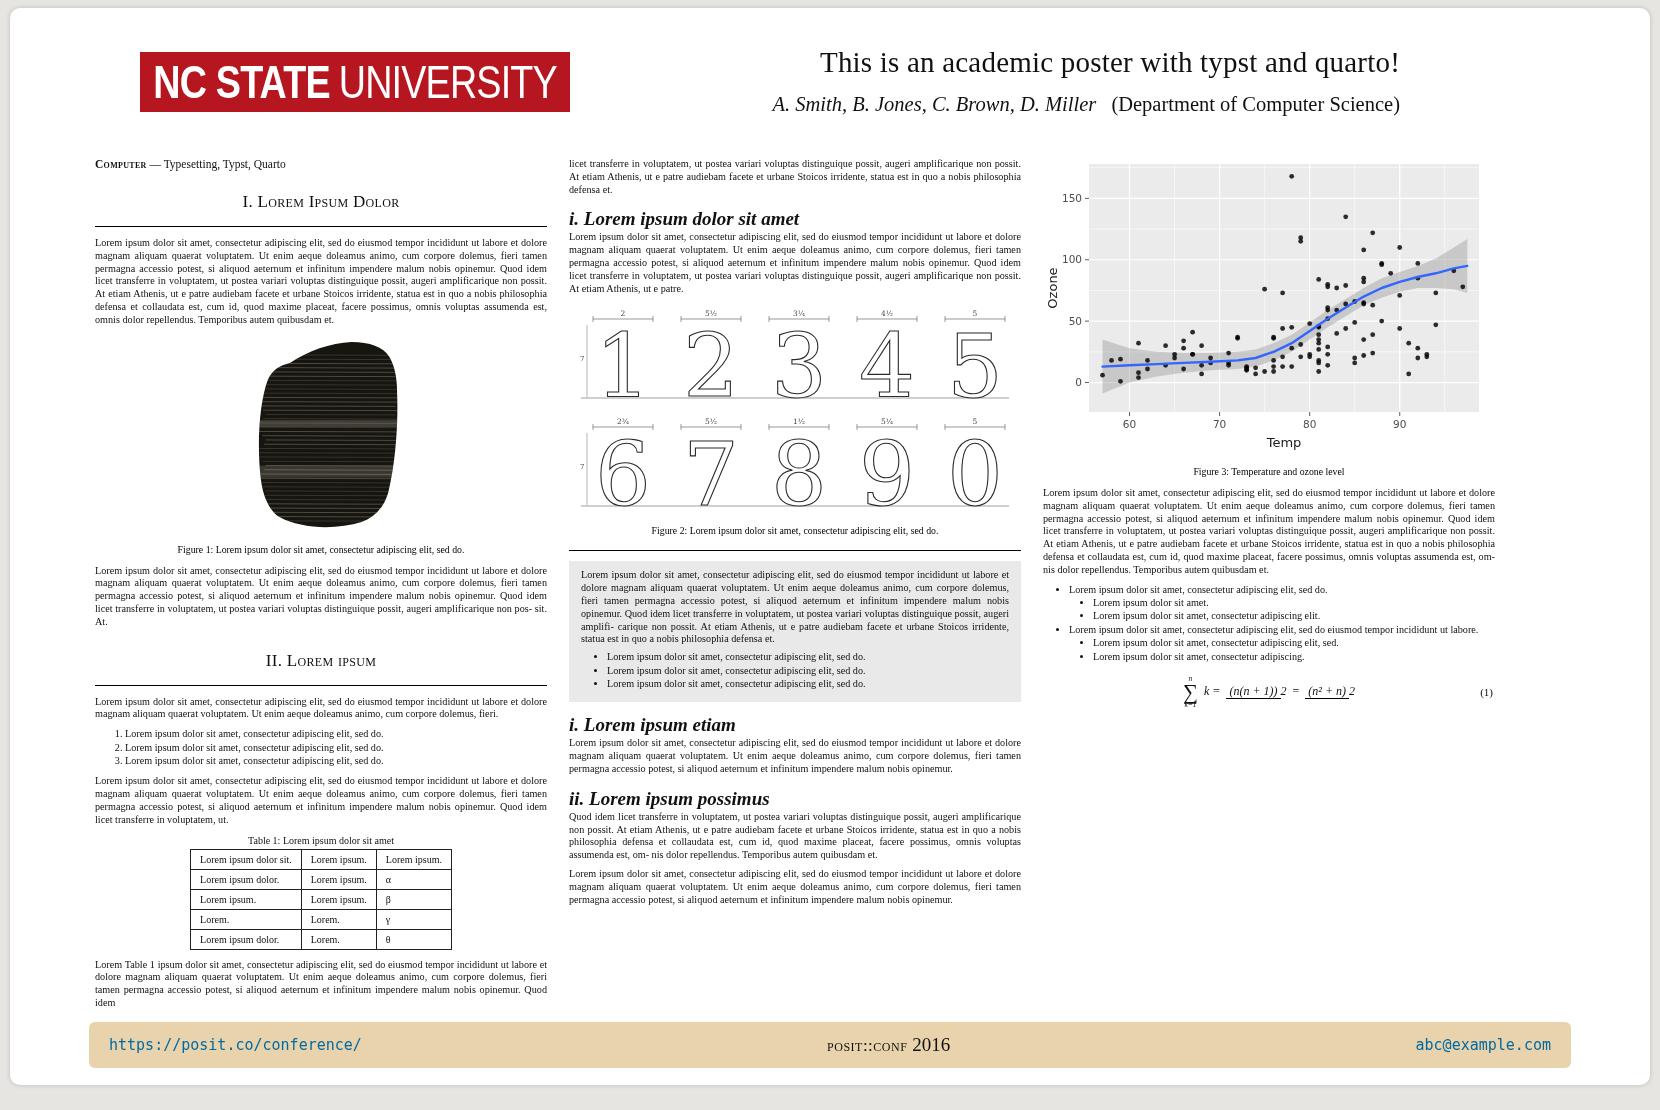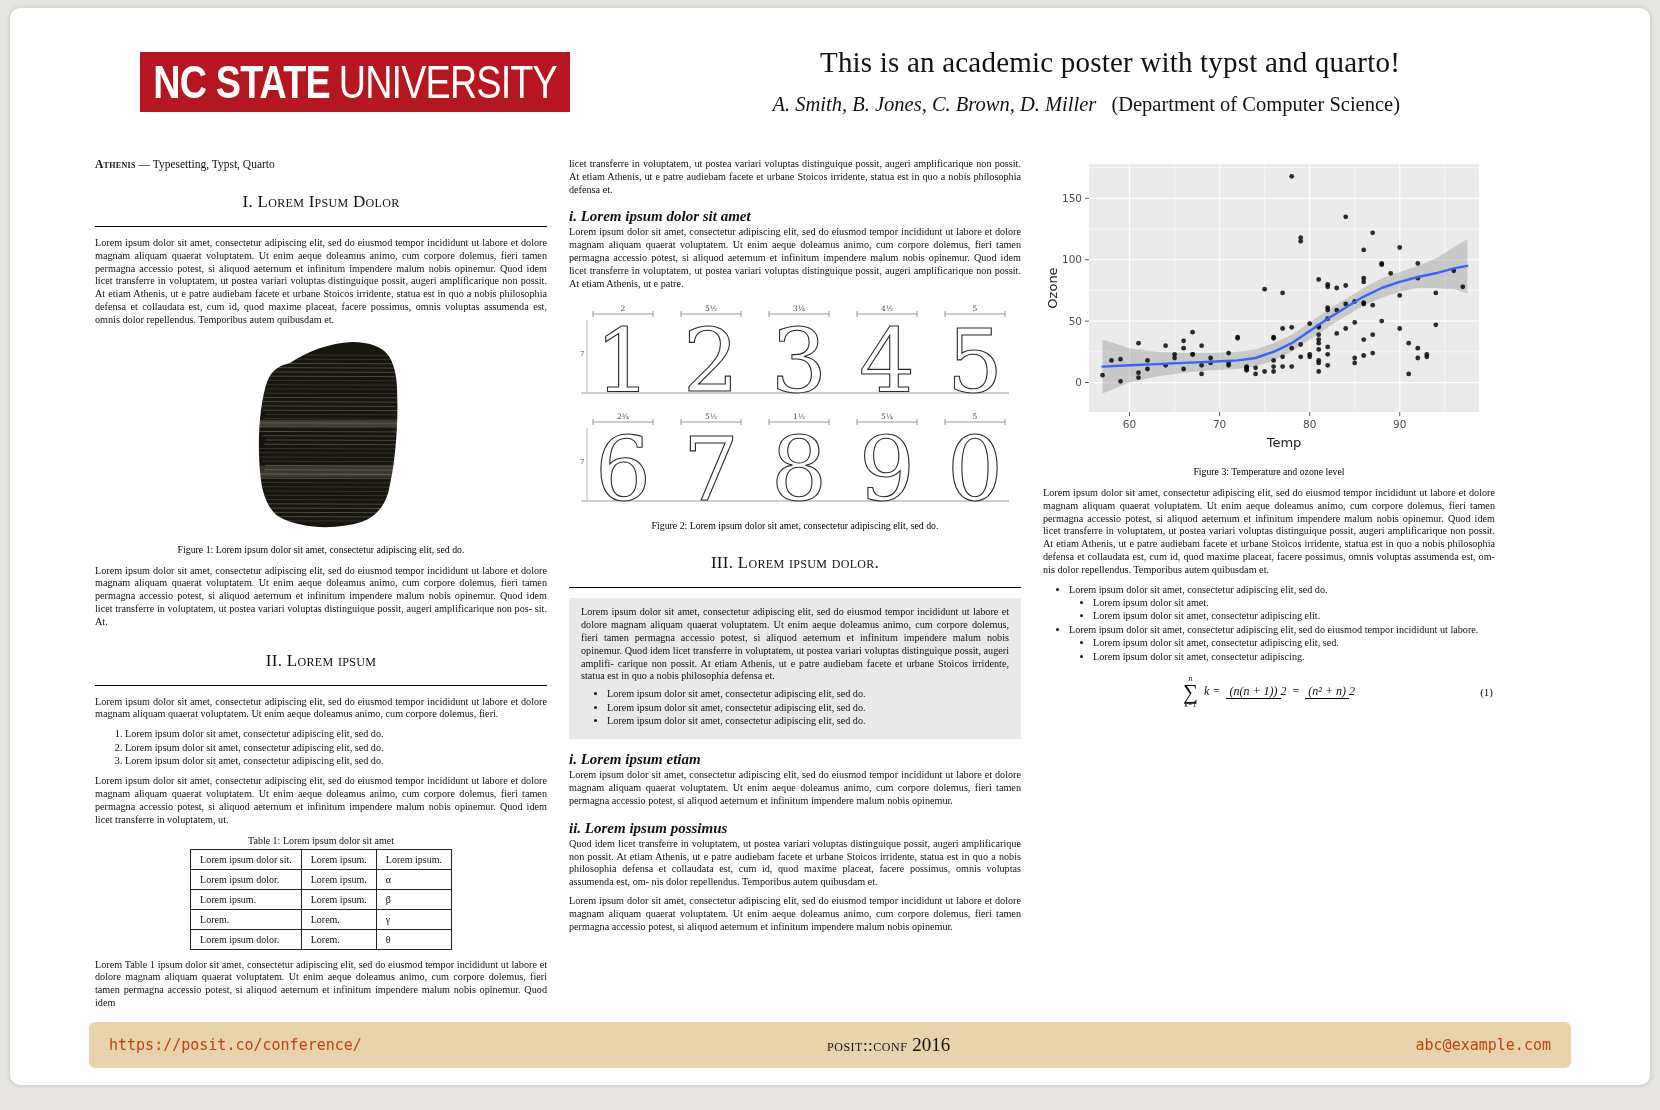--- a/index.html
+++ b/index.html
@@ -34,21 +34,21 @@
   .kw{font-size:11.5px;margin:10px 0 2px 0;}
   .kw .kw-label{font-variant:small-caps;font-weight:bold;letter-spacing:.3px;}
   h2.sec{
     font-variant:small-caps;font-weight:normal;font-size:17px;
     text-align:center;margin:22px 0 0 0;letter-spacing:.3px;
   }
   .sec-rule{border:none;border-top:1.3px solid #000;margin:14px 0 10px 0;}
   p.body{
     font-size:10.2px;line-height:12.8px;text-align:justify;margin:0 0 6px 0;
   }
-  h3.sub{font-size:15px;font-style:italic;font-weight:bold;margin:12px 0 1px 0;}
+  h3.sub{font-size:19px;font-style:italic;font-weight:bold;margin:12px 0 1px 0;}
   ol.num{margin:4px 0 8px 0;padding-left:30px;font-size:10.2px;line-height:13.4px;}
   ul.dots{margin:4px 0 6px 0;padding-left:26px;font-size:10.2px;line-height:13.4px;list-style-type:disc;}
   ul.dots ul{margin:0;padding-left:24px;list-style-type:disc;}
   .figure{text-align:center;}
   .fig-caption{font-size:9.8px;text-align:center;margin:4px 0 10px 0;color:#000;}
   
   .tbl-caption{font-size:10px;text-align:center;margin:8px 0 3px 0;}
   table.data{border-collapse:collapse;margin:0 auto;font-size:10px;}
   table.data td,table.data th{
     border:1px solid #222;padding:4px 9px;text-align:left;font-weight:normal;
@@ -67,21 +67,21 @@
   .eq-num{position:absolute;right:2px;top:50%;transform:translateY(-50%);font-size:11px;}
   
   .chart-wrap{margin-top:8px;}
   
   .footer{
     position:absolute;left:79px;top:1014px;width:1482px;height:46px;
     background:#e8d3ac;border-radius:6px;
     display:flex;align-items:center;justify-content:space-between;
     padding:0 20px;box-sizing:border-box;
   }
-  .footer .mono{font-family:"DejaVu Sans Mono",monospace;font-size:15px;color:#c2410c;text-decoration:none;}
+  .footer .mono{font-family:"DejaVu Sans Mono",monospace;font-size:15px;color:#0369a1;text-decoration:none;}
   .footer .center{font-size:17px;}
   .footer .center .conf{font-variant:small-caps;letter-spacing:.5px;}
   .footer .center .year{font-size:19px;margin-left:5px;}
 </style>
 </head>
 <body>
 
 <div class="poster">
 
   <div class="logo" id="logo-box" style="background: rgb(181, 22, 31);">
@@ -95,21 +95,21 @@
     <div class="poster-authors">
       <span class="names">A. Smith, B. Jones, C. Brown, D. Miller</span>
       <span class="affil">(Department of Computer Science)</span>
     </div>
   </div>
 
   <div class="columns">
 
     <div class="col">
       <div class="kw">
-        <span class="kw-label">Athenis</span><span> — Typesetting, Typst, Quarto</span>
+        <span class="kw-label">Computer</span><span> — Typesetting, Typst, Quarto</span>
       </div>
       <h2 class="sec">I. Lorem Ipsum Dolor</h2>
       <hr class="sec-rule">
       <p class="body">Lorem ipsum dolor sit amet, consectetur adipiscing elit, sed do eiusmod tempor incididunt ut labore et dolore magnam aliquam quaerat voluptatem. Ut enim aeque doleamus animo, cum corpore dolemus, fieri tamen permagna accessio potest, si aliquod aeternum et infinitum impendere malum nobis opinemur. Quod idem licet transferre in voluptatem, ut postea variari voluptas distinguique possit, augeri amplificarique non possit. At etiam Athenis, ut e patre audiebam facete et urbane Stoicos irridente, statua est in quo a nobis philosophia defensa et collaudata est, cum id, quod maxime placeat, facere possimus, omnis voluptas assumenda est, omnis dolor repellendus. Temporibus autem quibusdam et.</p>
 
       <div class="figure">
         <svg id="stone-svg" width="188" height="203" viewBox="0 0 190 205">
             <defs>
               <clipPath id="stoneclip">
                 <path d="M 64,30 C 82,18 104,10 126,9 C 144,9 158,14 164,24 C 171,36 172,50 172,64 C 173,95 170,132 163,161 C 159,175 150,186 136,191 C 110,199 75,198 53,186 C 43,180 36,165 34,146 C 30,110 33,70 41,48 C 46,36 54,33 64,30 Z"></path>
@@ -271,21 +271,20 @@
             <text x="312" y="119" font-size="7.5" text-anchor="middle" fill="#444" font-family="DejaVu Serif, serif">5¼</text>
             <text x="400" y="200" font-size="88" text-anchor="middle" font-family="DejaVu Serif, serif" fill="#ffffff" stroke="#2b2b2b" stroke-width="1.1">0</text>
             <line x1="370" y1="122" x2="430" y2="122" stroke="#555" stroke-width="0.6"></line>
             <line x1="370" y1="119" x2="370" y2="125" stroke="#555" stroke-width="0.6"></line>
             <line x1="430" y1="119" x2="430" y2="125" stroke="#555" stroke-width="0.6"></line>
             <text x="400" y="119" font-size="7.5" text-anchor="middle" fill="#444" font-family="DejaVu Serif, serif">5</text>
           </svg>
       </div>
       <div class="fig-caption">Figure 2: Lorem ipsum dolor sit amet, consectetur adipiscing elit, sed do.</div>
 
-      <h2 class="sec">III. Lorem ipsum dolor.</h2>
       <hr class="sec-rule">
 
       <div class="graybox">
         <p class="body">Lorem ipsum dolor sit amet, consectetur adipiscing elit, sed do eiusmod tempor incididunt ut labore et dolore magnam aliquam quaerat voluptatem. Ut enim aeque doleamus animo, cum corpore dolemus, fieri tamen permagna accessio potest, si aliquod aeternum et infinitum impendere malum nobis opinemur. Quod idem licet transferre in voluptatem, ut postea variari voluptas distinguique possit, augeri amplifi- carique non possit. At etiam Athenis, ut e patre audiebam facete et urbane Stoicos irridente, statua est in quo a nobis philosophia defensa et.</p>
         <ul class="dots">
           <li>Lorem ipsum dolor sit amet, consectetur adipiscing elit, sed do.</li>
           <li>Lorem ipsum dolor sit amet, consectetur adipiscing elit, sed do.</li>
           <li>Lorem ipsum dolor sit amet, consectetur adipiscing elit, sed do.</li>
         </ul>
       </div>

